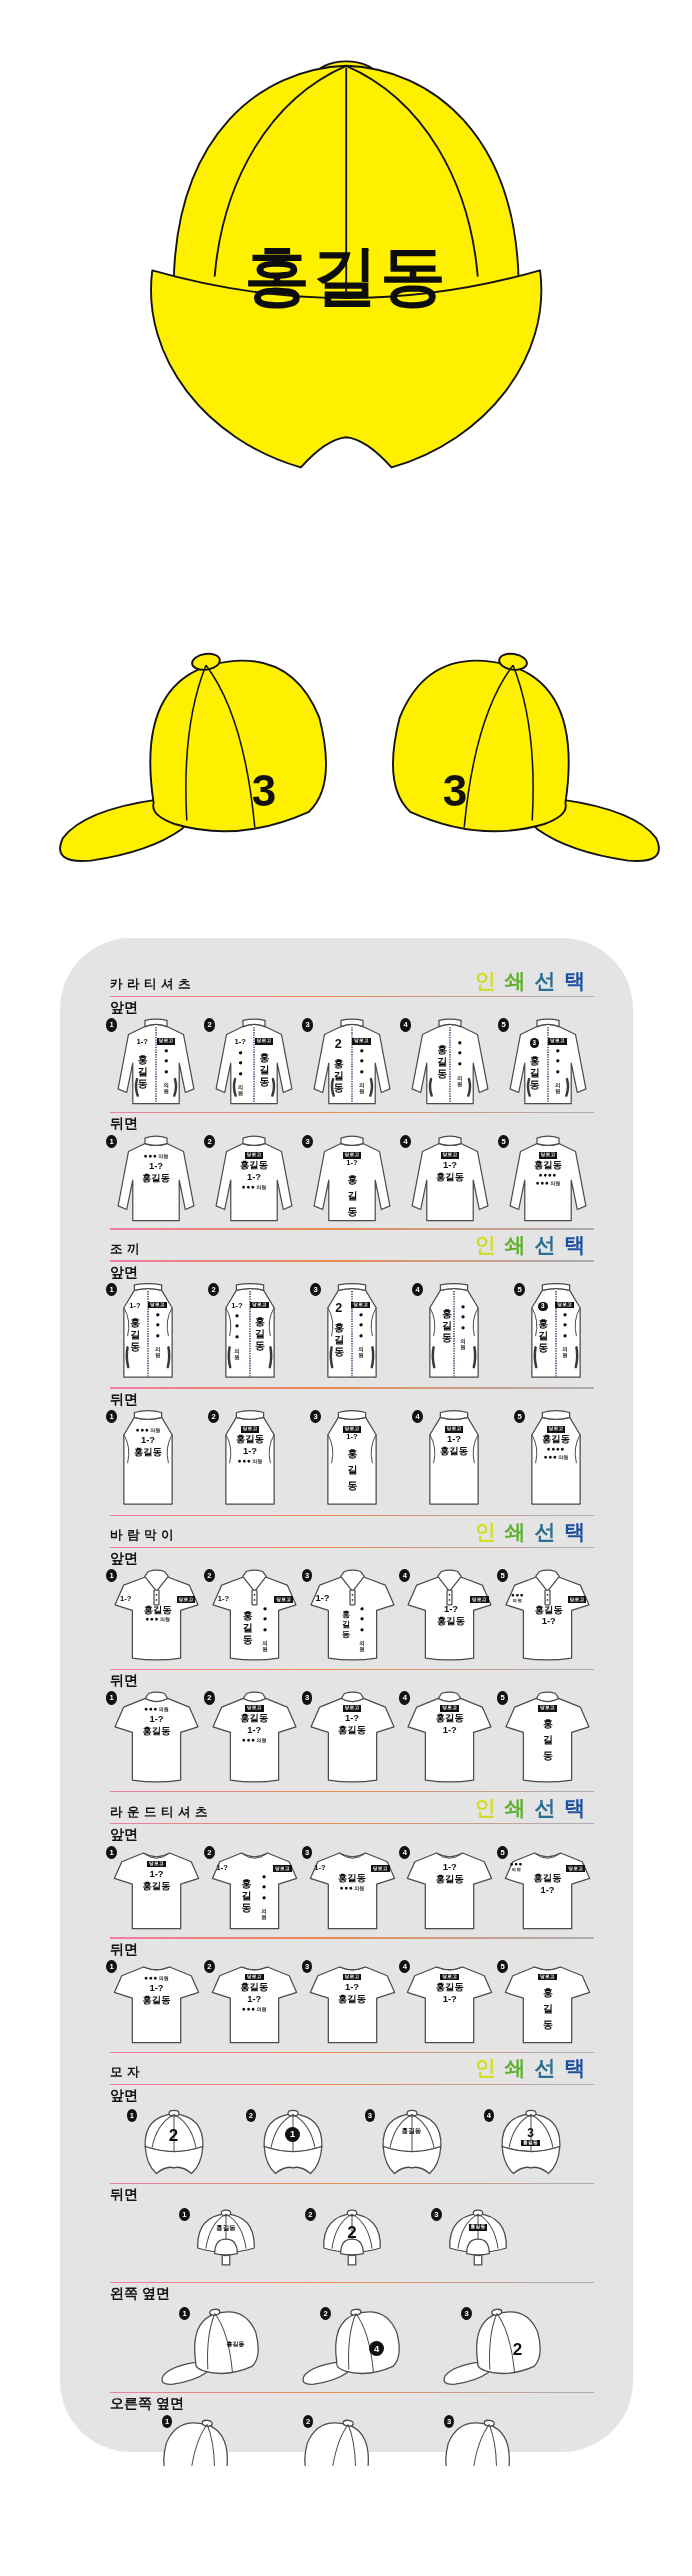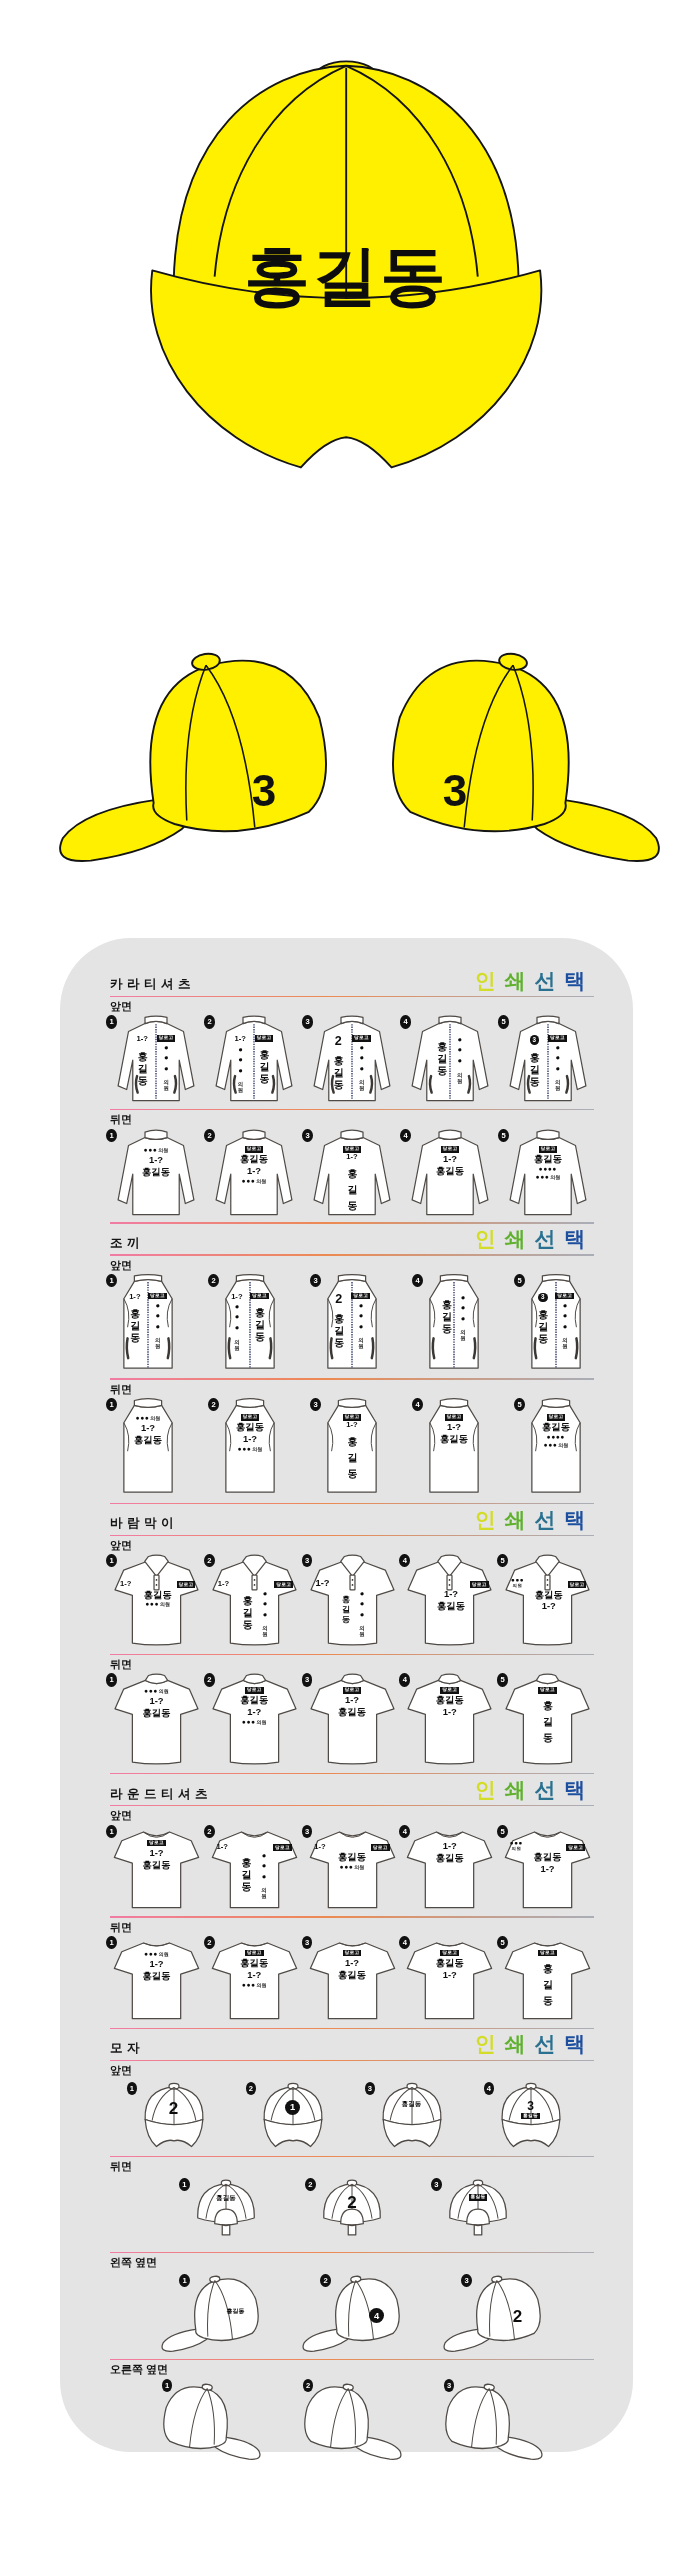--- a/index.html
+++ b/index.html
@@ -25,21 +25,21 @@
   .content{padding:29px 39px 0 50px;}
 
   .sec-head{position:relative;height:26.4px;}
   .sec-title{position:absolute;left:0;bottom:0;margin:0;font-size:12.6px;font-weight:bold;
              letter-spacing:4.4px;color:#141414;}
   .ps{position:absolute;left:0;right:0;bottom:-1.3px;text-align:right;font-weight:bold;
       font-size:21px;letter-spacing:8.8px;}
   .rule{height:1.3px;background:linear-gradient(90deg,#f07ca4 0%,#ec8a52 45%,#a9aeb8 100%);
         margin:2.5px 0 1.9px;}
   .rule.mid{margin:5.7px 0 1.9px;}
-  .row-label{font-size:11px;font-weight:bold;color:#141414;margin:1.3px 0 1.3px;}
+  .row-label{font-size:14px;font-weight:bold;color:#141414;margin:1.3px 0 1.3px;}
 
   .grow{display:flex;justify-content:space-between;align-items:flex-start;margin:0 0 3.8px;}
   .grow.caps4{justify-content:center;gap:45px;}
   .grow.caps3{justify-content:center;gap:52px;}
   .grow.capsS{justify-content:center;gap:35px;}
 
   .item{position:relative;}
   .item svg{display:block;}
   .gbody{fill:#fff;stroke:#4f4a46;stroke-width:2;stroke-linejoin:round;}
   .gl{fill:none;stroke:#4f4a46;stroke-width:1.6;}

